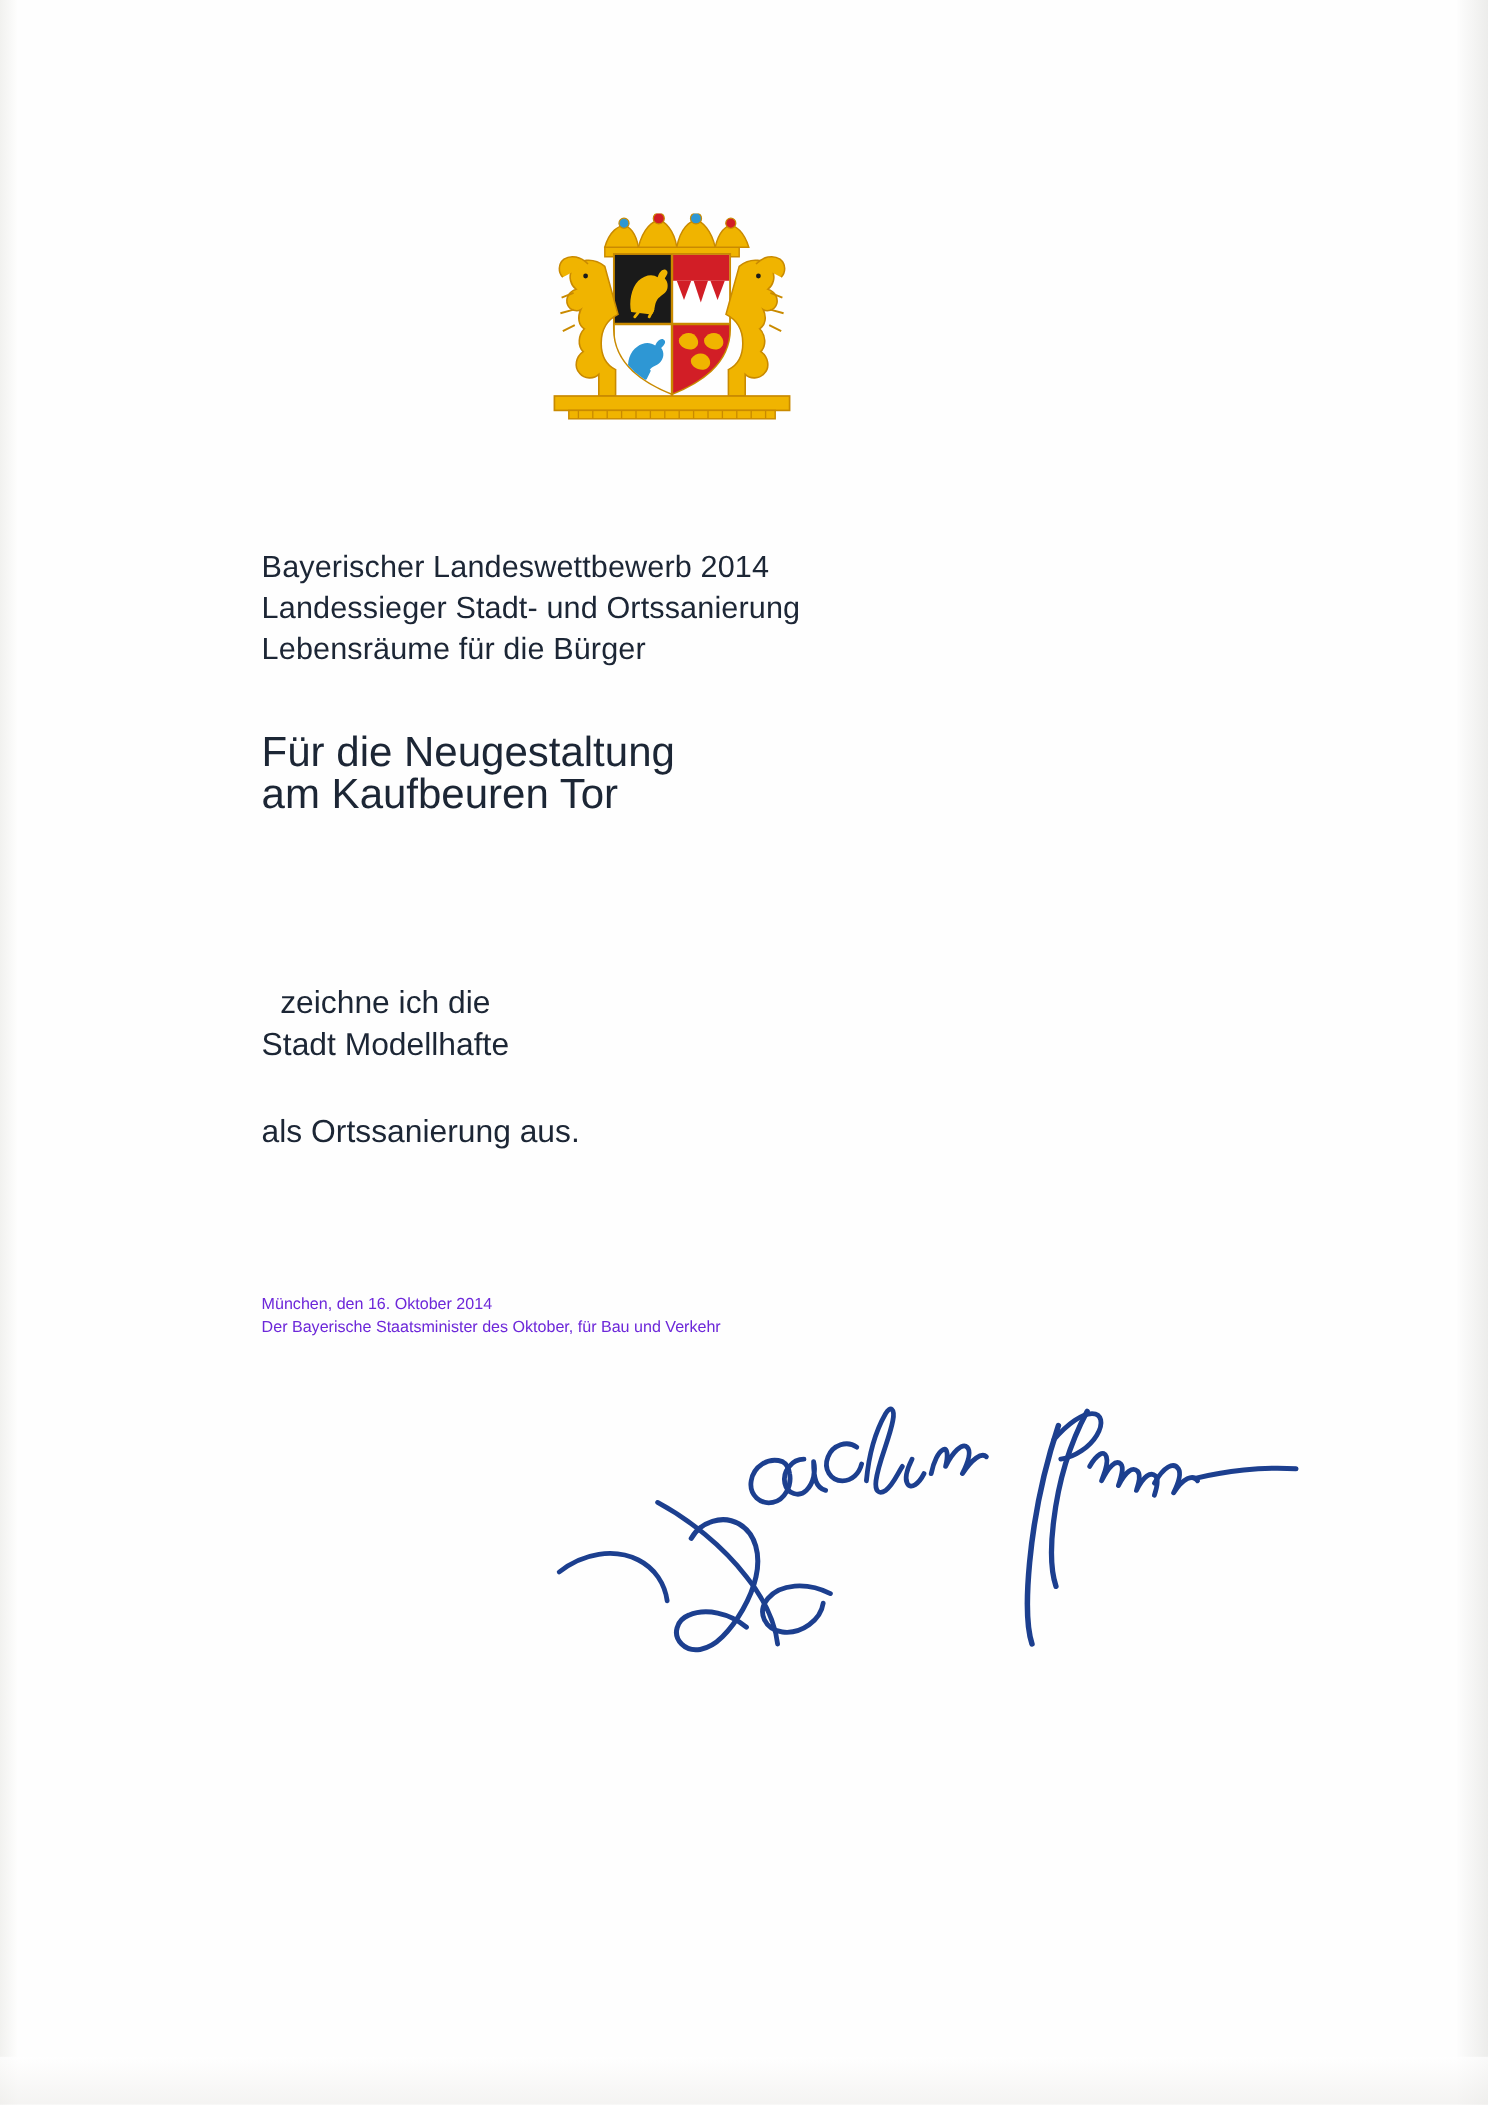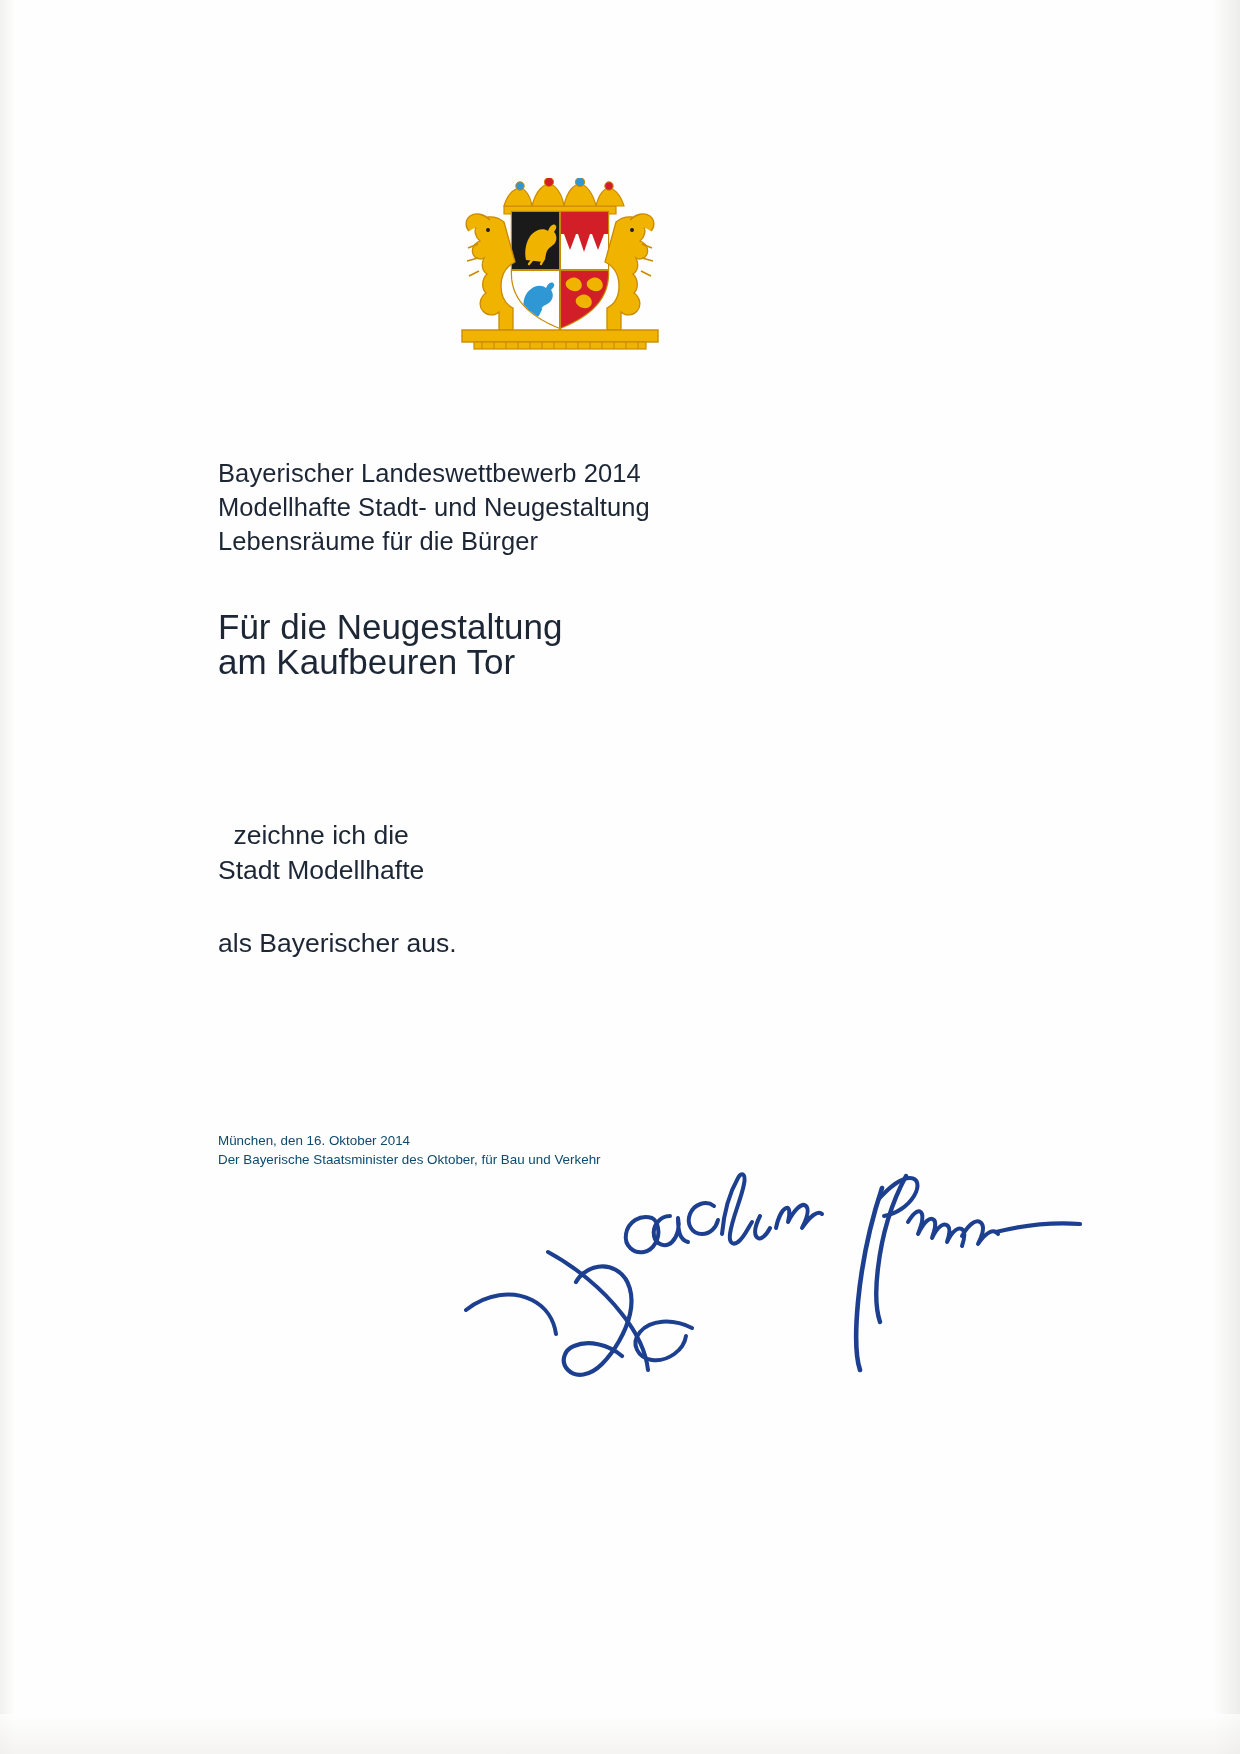--- a/index.html
+++ b/index.html
@@ -75,24 +75,24 @@
     font-size: 26.5px;
     line-height: 35px;
     text-align: center;
   }
   .award-b {
     top: 926px;
     font-size: 26.5px;
     line-height: 35px;
   }
   .footer {
-    top: 1132px;
+    top: 1078px;
     font-size: 13.4px;
     line-height: 18.5px;
-    color: #0c4a6e;
+    color: #6d28d9;
   }
 
   .line { display: block; white-space: pre; }
 
   
   .signature {
     position: absolute;
     left: 430px;
     top: 1130px;
     width: 660px;
@@ -195,36 +195,36 @@
         <rect x="74" y="164" width="172" height="7" fill="#f0b400" stroke="#c98a00" stroke-width="1.2"></rect>
         <g stroke="#c98a00" stroke-width="1.1">
           <path d="M82 164 v7 M94 164 v7 M106 164 v7 M118 164 v7 M130 164 v7 M142 164 v7 M154 164 v7 M166 164 v7 M178 164 v7 M190 164 v7 M202 164 v7 M214 164 v7 M226 164 v7 M238 164 v7"></path>
         </g>
       </g>
     </svg>
   </div>
 
   <div class="block competition">
     <span class="line">Bayerischer Landeswettbewerb 2014</span>
-    <span class="line">Modellhafte Stadt- und Neugestaltung</span>
+    <span class="line">Landessieger Stadt- und Ortssanierung</span>
     <span class="line">Lebensräume für die Bürger</span>
   </div>
 
   <div class="block purpose">
     <span class="line">Für die Neugestaltung</span>
     <span class="line">am Kaufbeuren Tor</span>
   </div>
 
   <div class="block award-a">
     <span class="line">zeichne ich die</span>
     <span class="line">Stadt Modellhafte</span>
   </div>
 
   <div class="block award-b">
-    <span class="line">als Bayerischer aus.</span>
+    <span class="line">als Ortssanierung aus.</span>
   </div>
 
   <div class="block footer">
     <span class="line">München, den 16. Oktober 2014</span>
     <span class="line">Der Bayerische Staatsminister des Oktober, für Bau und Verkehr</span>
   </div>
 
   <div class="signature">
     <svg viewBox="0 0 660 260" width="660" height="260" xmlns="http://www.w3.org/2000/svg">
       <g fill="none" stroke="#1c3f8f" stroke-linecap="round" stroke-linejoin="round">

